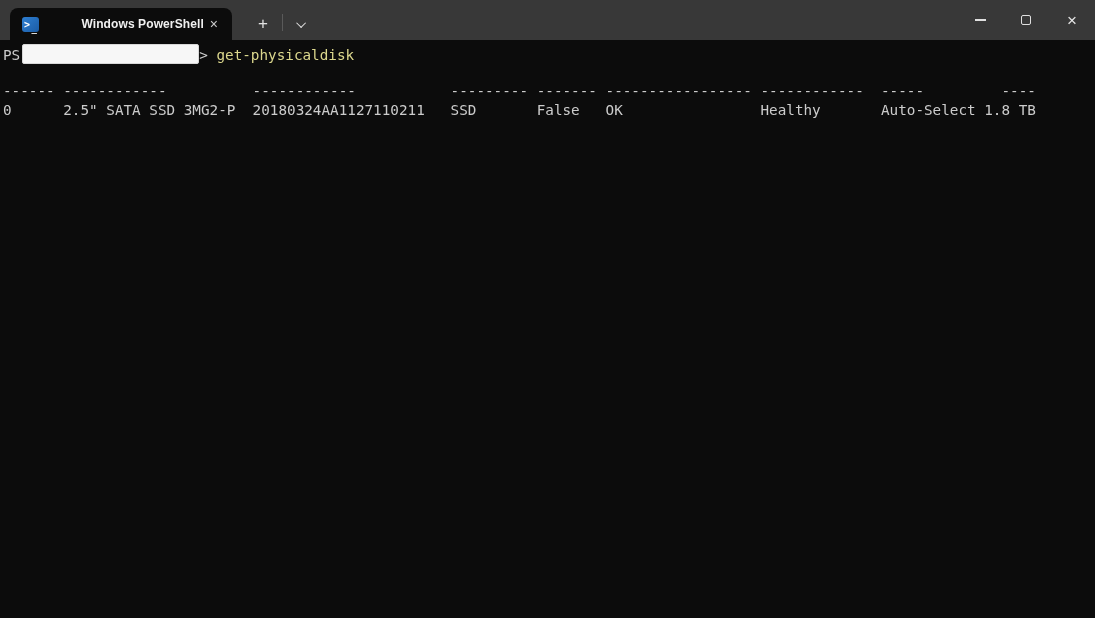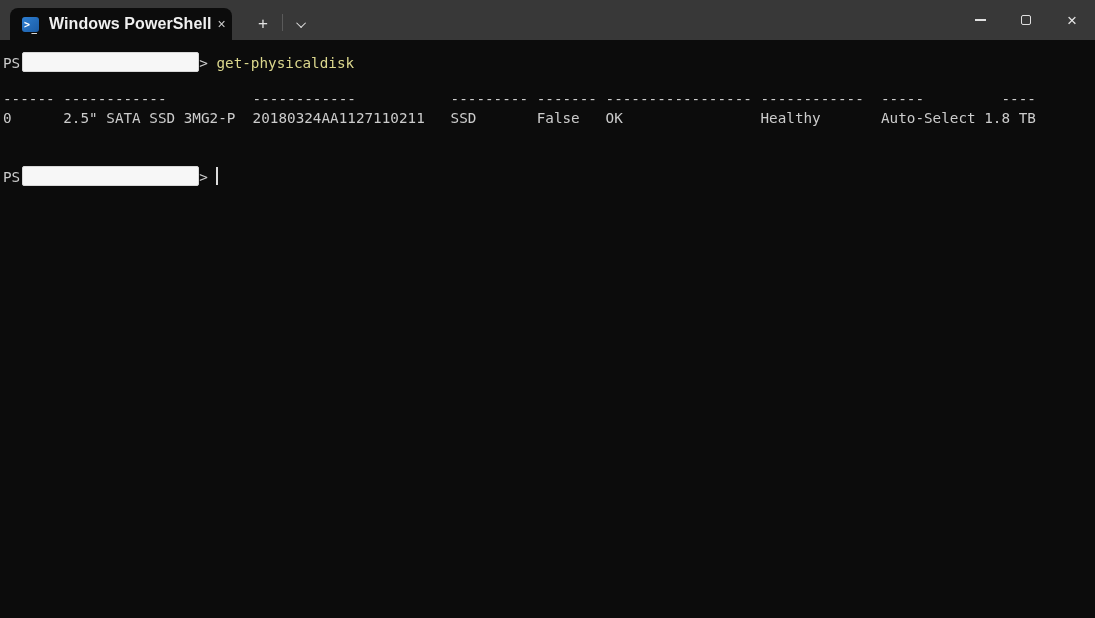--- a/index.html
+++ b/index.html
@@ -11,37 +11,37 @@
   .titlebar { height: 40px; background: #383838; display: flex; align-items: flex-start; flex: 0 0 auto; }
   .tab { margin-top: 8px; margin-left: 10px; width: 222px; height: 32px;
          background: #0c0c0c; border-radius: 8px 8px 0 0;
          display: flex; align-items: center; padding: 0 8px 0 12px; }
   .ps-icon { width: 17px; height: 15px; border-radius: 3px;
              background: linear-gradient(135deg, #2e7fd2, #1b5ca6);
              position: relative; flex: 0 0 auto;
              font-family: "DejaVu Sans Mono", monospace; }
   .ps-gt { position: absolute; left: 2px; top: 0px; color: #ffffff; font-size: 10px; font-weight: bold; line-height: 15px; }
   .ps-us { position: absolute; right: 2px; bottom: 0px; color: #ffffff; font-size: 9px; font-weight: bold; line-height: 6px; }
-  .tab-title { color: #f0f0f0; font-size: 16px; font-weight: 700; margin-left: 10px; white-space: nowrap;
+  .tab-title { color: #f0f0f0; font-size: 12px; font-weight: 700; margin-left: 10px; white-space: nowrap;
                flex: 1 1 auto; text-align: right; letter-spacing: 0.1px; }
   .tab-close { color: #cccccc; font-size: 14px; line-height: 14px; padding: 2px 6px; border-radius: 4px; cursor: default; }
   .tbtn { height: 28px; min-width: 30px; margin-top: 10px; display: flex; align-items: center; justify-content: center;
           color: #e2e2e2; border-radius: 4px; }
   .newtab { margin-left: 16px; font-size: 17px; font-weight: 400; }
   .tsep { width: 1px; height: 17px; background: #5a5a5a; margin: 14px 4px 0 4px; }
   .chev { width: 7px; height: 7px; border-left: 1.5px solid #e2e2e2; border-bottom: 1.5px solid #e2e2e2;
           transform: rotate(-45deg) translateY(-2px); }
   .drag-space { flex: 1 1 auto; height: 40px; }
   .wbtn { width: 46px; height: 40px; display: flex; align-items: center; justify-content: center; }
   .min-glyph { width: 11px; height: 1.5px; background: #e0e0e0; }
   .max-glyph { width: 10px; height: 10px; border: 1.2px solid #e0e0e0; border-radius: 2px; }
   .close-glyph { color: #e6e6e6; font-size: 17px; line-height: 17px; font-weight: 400; }
 
   
-  .terminal { flex: 1 1 auto; background: #0c0c0c; padding: 12px 0 0 3px; overflow: hidden;
+  .terminal { flex: 1 1 auto; background: #0c0c0c; padding: 4px 0 0 3px; overflow: hidden;
               font-family: "DejaVu Sans Mono", monospace; font-size: 14.3px; }
   .tline { height: 19px; line-height: 19px; white-space: pre; color: #cccccc; }
   .fg { color: #cccccc; }
   .cmd { color: #dbd78d; }
   .redact { display: inline-block; width: 177px; height: 20px; background: #f7f7f7;
             border: 1px solid #d8d8d8; border-radius: 2px; vertical-align: -4px; margin-left: 2px; }
   .cursor { display: inline-block; width: 2px; height: 18px; background: #dcdcdc; vertical-align: -3px; }
 </style>
 </head>
 <body>
@@ -76,16 +76,15 @@
       </div>
   </div>
 
   <div class="terminal">
     <div class="tline"><span class="fg">PS</span><span class="redact"></span><span class="fg">&gt; </span><span class="cmd">get-physicaldisk</span></div>
     <div class="tline"></div>
     <div class="tline fg">------ ------------          ------------           --------- ------- ----------------- ------------  -----         ----</div>
     <div class="tline fg">0      2.5" SATA SSD 3MG2-P  20180324AA1127110211   SSD       False   OK                Healthy       Auto-Select 1.8 TB</div>
     <div class="tline"></div>
     <div class="tline"></div>
-    <div class="tline"><span class="fg">PS</span><span class="redact"></span><span class="fg">&gt; </span><span class="cursor"></span></div>
   </div>
 
 </div>
 
 </body></html>

